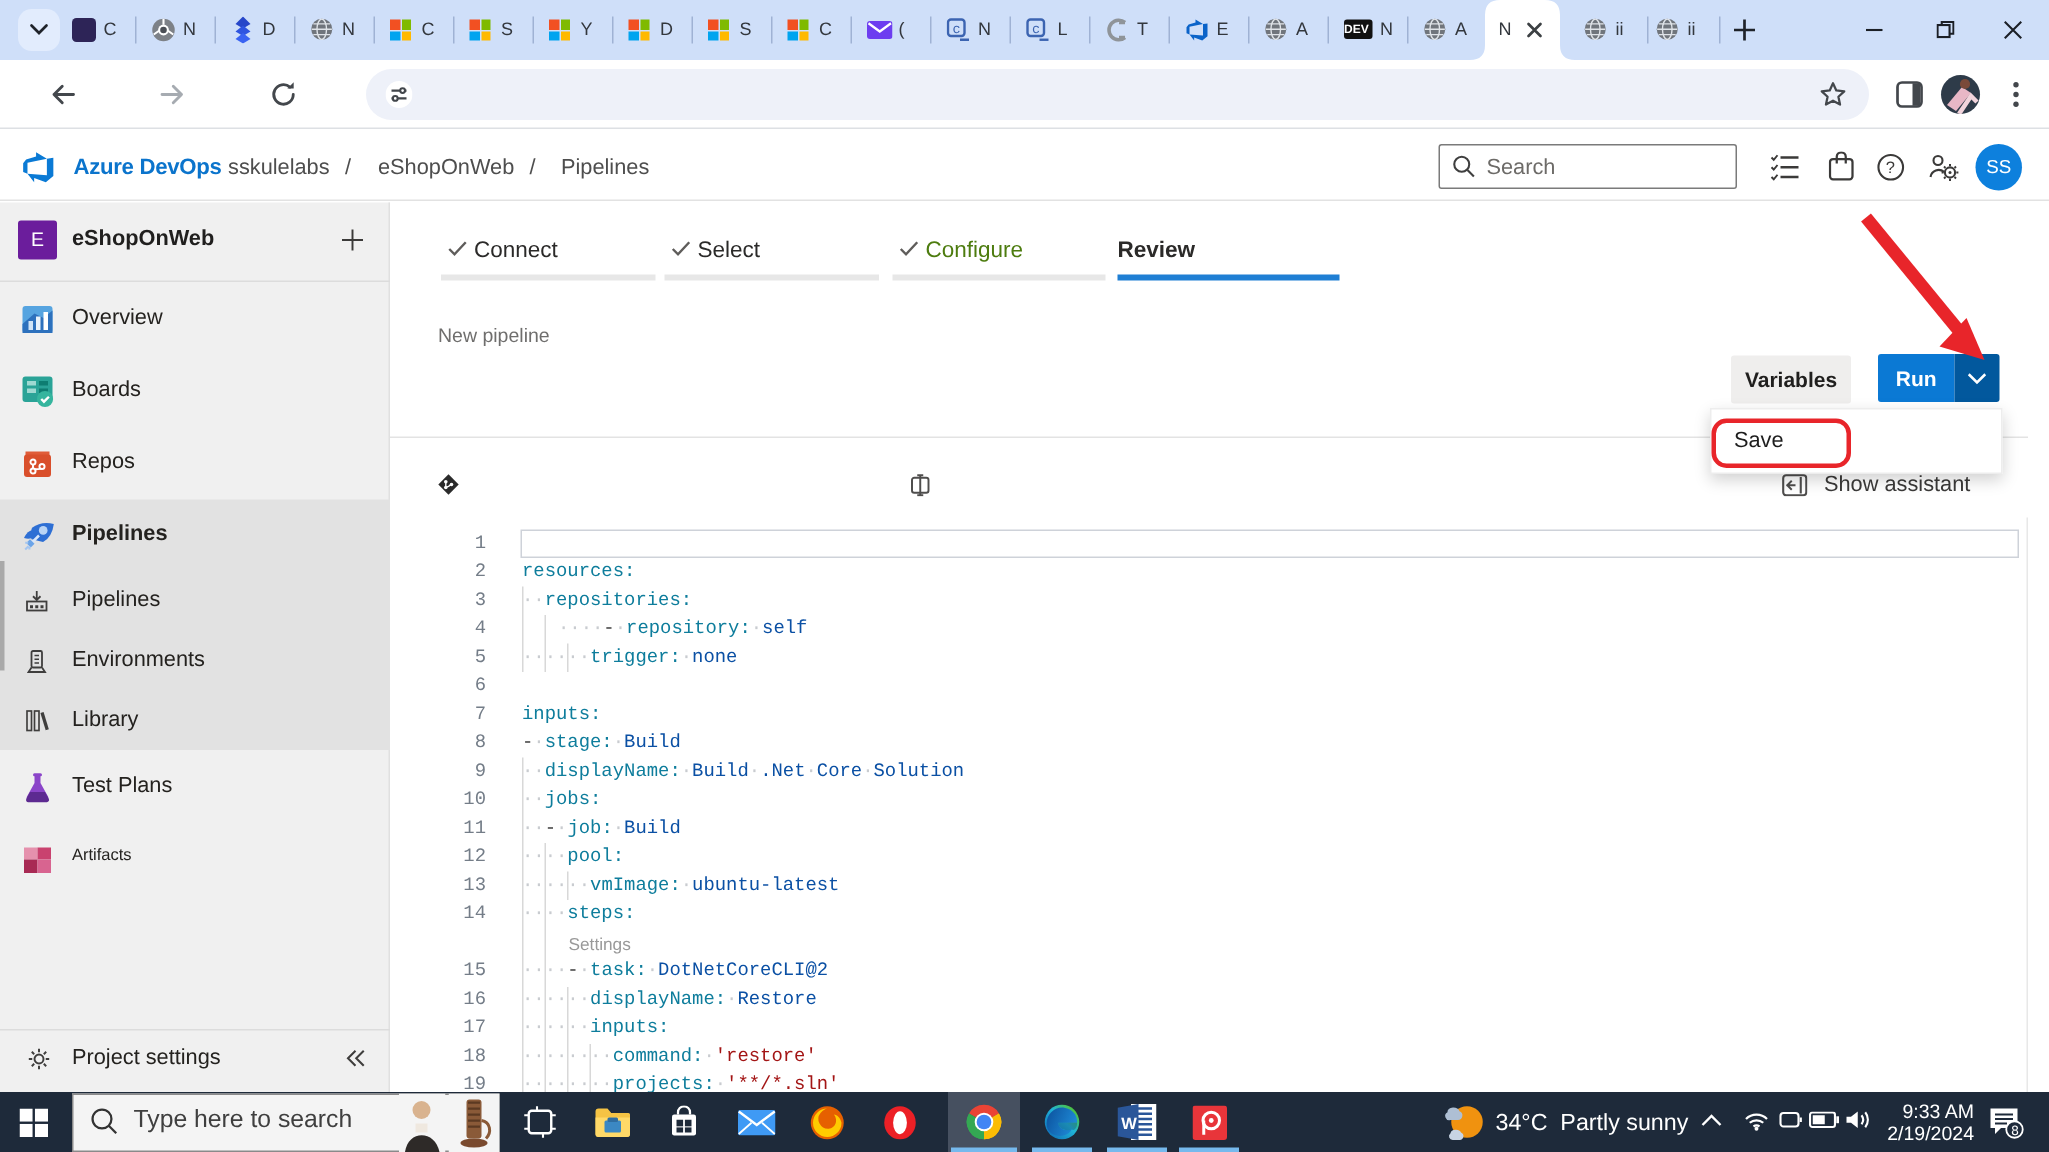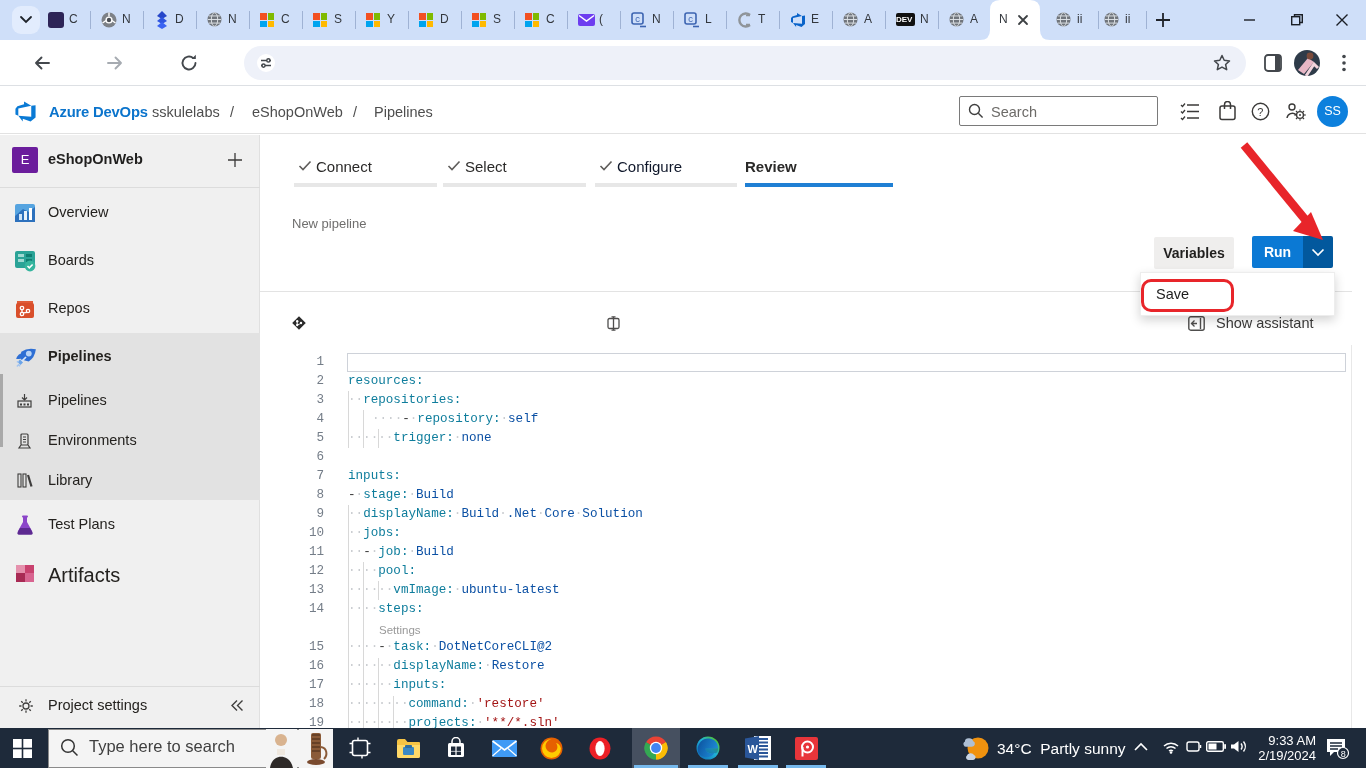--- a/index.html
+++ b/index.html
@@ -308,21 +308,21 @@
       <rect x="11" y="11" width="9" height="9" fill="#d86490"></rect>
     </svg>
 <div class="abs" style="left:48px;top:204px;font-size:14.5px;font-weight:normal;color:#24221f;">Overview</div>
 <div class="abs" style="left:48px;top:252px;font-size:14.5px;font-weight:normal;color:#24221f;">Boards</div>
 <div class="abs" style="left:48px;top:300px;font-size:14.5px;font-weight:normal;color:#24221f;">Repos</div>
 <div class="abs" style="left:48px;top:348px;font-size:14.5px;font-weight:bold;color:#24221f;">Pipelines</div>
 <div class="abs" style="left:48px;top:392px;font-size:14.5px;font-weight:normal;color:#24221f;">Pipelines</div>
 <div class="abs" style="left:48px;top:432px;font-size:14.5px;font-weight:normal;color:#24221f;">Environments</div>
 <div class="abs" style="left:48px;top:472px;font-size:14.5px;font-weight:normal;color:#24221f;">Library</div>
 <div class="abs" style="left:48px;top:516px;font-size:14.5px;font-weight:normal;color:#24221f;">Test Plans</div>
-<div class="abs" style="left:48px;top:564px;font-size:20px;font-weight:normal;color:#24221f;">Artifacts</div>
+<div class="abs" style="left:48px;top:564px;font-size:11px;font-weight:normal;color:#24221f;">Artifacts</div>
 <div class="abs" style="left:0px;top:686px;width:260px;height:1px;background:#dcdcdc;"></div>
 <svg class="abs" style="left:18px;top:698px" width="16" height="16">
       <circle cx="8" cy="8" r="3" fill="none" stroke="#3f3e3d" stroke-width="1.3"></circle>
       <path d="M8 1.2 V3.5 M8 12.5 V14.8 M1.2 8 H3.5 M12.5 8 H14.8 M3.2 3.2 L4.8 4.8 M11.2 11.2 L12.8 12.8 M3.2 12.8 L4.8 11.2 M11.2 4.8 L12.8 3.2" stroke="#3f3e3d" stroke-width="1.3"></path>
     </svg>
 <div class="abs" style="left:48px;top:697px;font-size:14.5px;color:#24221f;">Project settings</div>
 <svg class="abs" style="left:230px;top:699px" width="14" height="13">
       <path d="M7 1.5 L2 6.5 L7 11.5 M12.5 1.5 L7.5 6.5 L12.5 11.5" stroke="#3f3e3d" stroke-width="1.4" fill="none"></path>
     </svg>
 <svg class="abs" style="left:298px;top:159px" width="14" height="13">
@@ -331,21 +331,21 @@
     <div class="abs" style="left:316px;top:158px;font-size:15px;font-weight:normal;color:#2b2a29;">Connect</div>
     <div class="abs" style="left:294px;top:183px;width:143px;height:4px;background:#e7e7e7;"></div>
 <svg class="abs" style="left:447px;top:159px" width="14" height="13">
       <path d="M1.5 7 L5 10.5 L12.5 2.5" stroke="#5f5d5b" stroke-width="1.6" fill="none"></path>
     </svg>
     <div class="abs" style="left:465px;top:158px;font-size:15px;font-weight:normal;color:#2b2a29;">Select</div>
     <div class="abs" style="left:443px;top:183px;width:143px;height:4px;background:#e7e7e7;"></div>
 <svg class="abs" style="left:599px;top:159px" width="14" height="13">
       <path d="M1.5 7 L5 10.5 L12.5 2.5" stroke="#5f5d5b" stroke-width="1.6" fill="none"></path>
     </svg>
-    <div class="abs" style="left:617px;top:158px;font-size:15px;font-weight:normal;color:#0f172a;">Configure</div>
+    <div class="abs" style="left:617px;top:158px;font-size:15px;font-weight:normal;color:#4d7c0f;">Configure</div>
     <div class="abs" style="left:595px;top:183px;width:142px;height:4px;background:#e7e7e7;"></div>
 <div class="abs" style="left:745px;top:158px;font-size:15px;font-weight:bold;color:#2b2a29;">Review</div>
     <div class="abs" style="left:745px;top:183px;width:148px;height:4px;background:#1f7fd4;"></div>
 <div class="abs" style="left:292px;top:216px;font-size:13px;color:#6f6e6d;">New pipeline</div>
 <div class="abs" style="left:1154px;top:237px;width:80px;height:32px;background:#efeeed;border-radius:2px;text-align:center;line-height:32px;font-size:14px;font-weight:600;color:#201f1e;">Variables</div>
 <div class="abs" style="left:1252px;top:236px;width:51px;height:32px;background:#0b79d4;border-radius:2px 0 0 2px;text-align:center;line-height:32px;font-size:14px;font-weight:600;color:#fff;">Run</div>
 <div class="abs" style="left:1303px;top:236px;width:30px;height:32px;background:#02589d;border-radius:0 2px 2px 0;"></div>
 <svg class="abs" style="left:1311px;top:248px" width="14" height="9">
       <path d="M1.5 1.5 L7 7 L12.5 1.5" stroke="#fff" stroke-width="1.7" fill="none"></path>
     </svg>

